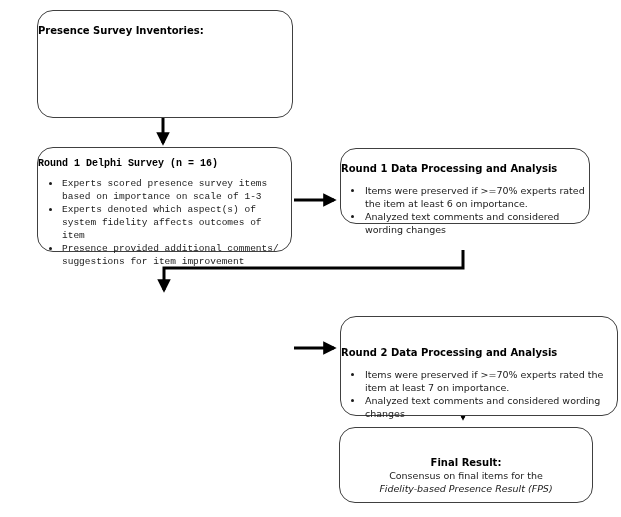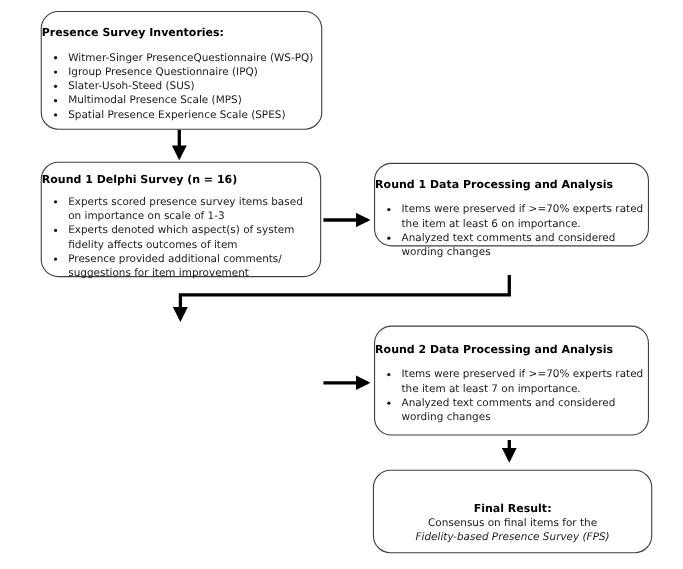--- a/index.html
+++ b/index.html
@@ -30,30 +30,30 @@
     margin:0;
     padding:0 4px 0 23px;
     font-size:9.5px;
     line-height:13px;
   }
   .box li { padding-left:1px; }
 
   #box-inventories { left:37px; top:10px;  width:256px; height:108px; padding-top:13px; }
   #box-inventories .title { margin-bottom:9px; }
 
-  #box-r1survey    { left:37px; top:147px; width:255px; height:105px; padding-top:9px; }
+  #box-r1survey    { left:37px; top:147px; width:255px; height:105px; padding-top:9px;font-family:Liberation Mono, monospace; }
   #box-r1survey .title { margin-bottom:7px; }
 
   #box-r1analysis  { left:340px; top:148px; width:250px; height:76px; padding-top:13px; }
   #box-r1analysis .title { margin-bottom:9px; }
 
   #box-r2survey    { left:37px; top:300px; width:255px; height:100px; padding-top:23px; }
   #box-r2survey .title { margin-bottom:11px; }
 
-  #box-r2analysis  { left:340px; top:296px; width:250px; height:100px; padding-top:15px; }
+  #box-r2analysis  { left:340px; top:316px; width:278px; height:100px; padding-top:29px; }
   #box-r2analysis .title { margin-bottom:9px; }
 
   #box-final {
     left:339px; top:427px; width:254px; height:76px;
     padding-top:28px;
     text-align:center;
     font-size:9.5px; line-height:13px;
   }
   #box-final .fr-line { padding:0 6px; }
   #box-final .italic { font-style:italic; }
@@ -71,27 +71,20 @@
     </defs>
     <path class="conn" d="M163,118 V143" marker-end="url(#ah)"></path>
     <path class="conn" d="M294,200 H334" marker-end="url(#ah)"></path>
     <path class="conn" d="M463,250 V268 H164 V290" marker-end="url(#ah)"></path>
     <path class="conn" d="M294,348 H334" marker-end="url(#ah)"></path>
     <path class="conn" d="M463,400 V418" marker-end="url(#ah)"></path>
   </svg>
 
   <div class="box" id="box-inventories">
     <div class="title">Presence Survey Inventories:</div>
-    <ul>
-        <li>Witmer-Singer PresenceQuestionnaire (WS-PQ)</li>
-        <li>Igroup Presence Questionnaire (IPQ)</li>
-        <li>Slater-Usoh-Steed (SUS)</li>
-        <li>Multimodal Presence Scale (MPS)</li>
-        <li>Spatial Presence Experience Scale (SPES)</li>
-      </ul>
   </div>
 
   <div class="box" id="box-r1survey">
     <div class="title">Round 1 Delphi Survey (n = 16)</div>
     <ul>
         <li>Experts scored presence survey items based on importance on scale of 1-3</li>
         <li>Experts denoted which aspect(s) of system fidelity affects outcomes of item</li>
         <li>Presence provided additional comments/ suggestions for item improvement</li>
       </ul>
   </div>
@@ -109,16 +102,16 @@
     <div class="title">Round 2 Data Processing and Analysis</div>
     <ul>
         <li>Items were preserved if &gt;=70% experts rated the item at least 7 on importance.</li>
         <li>Analyzed text comments and considered wording changes</li>
       </ul>
   </div>
 
   <div class="box" id="box-final">
     <div class="title">Final Result:</div>
     <div class="fr-line">Consensus on final items for the</div>
-    <div class="fr-line italic">Fidelity-based Presence Survey (FPS)</div>
+    <div class="fr-line italic">Fidelity-based Presence Result (FPS)</div>
   </div>
 
 </div>
 
 </body></html>

